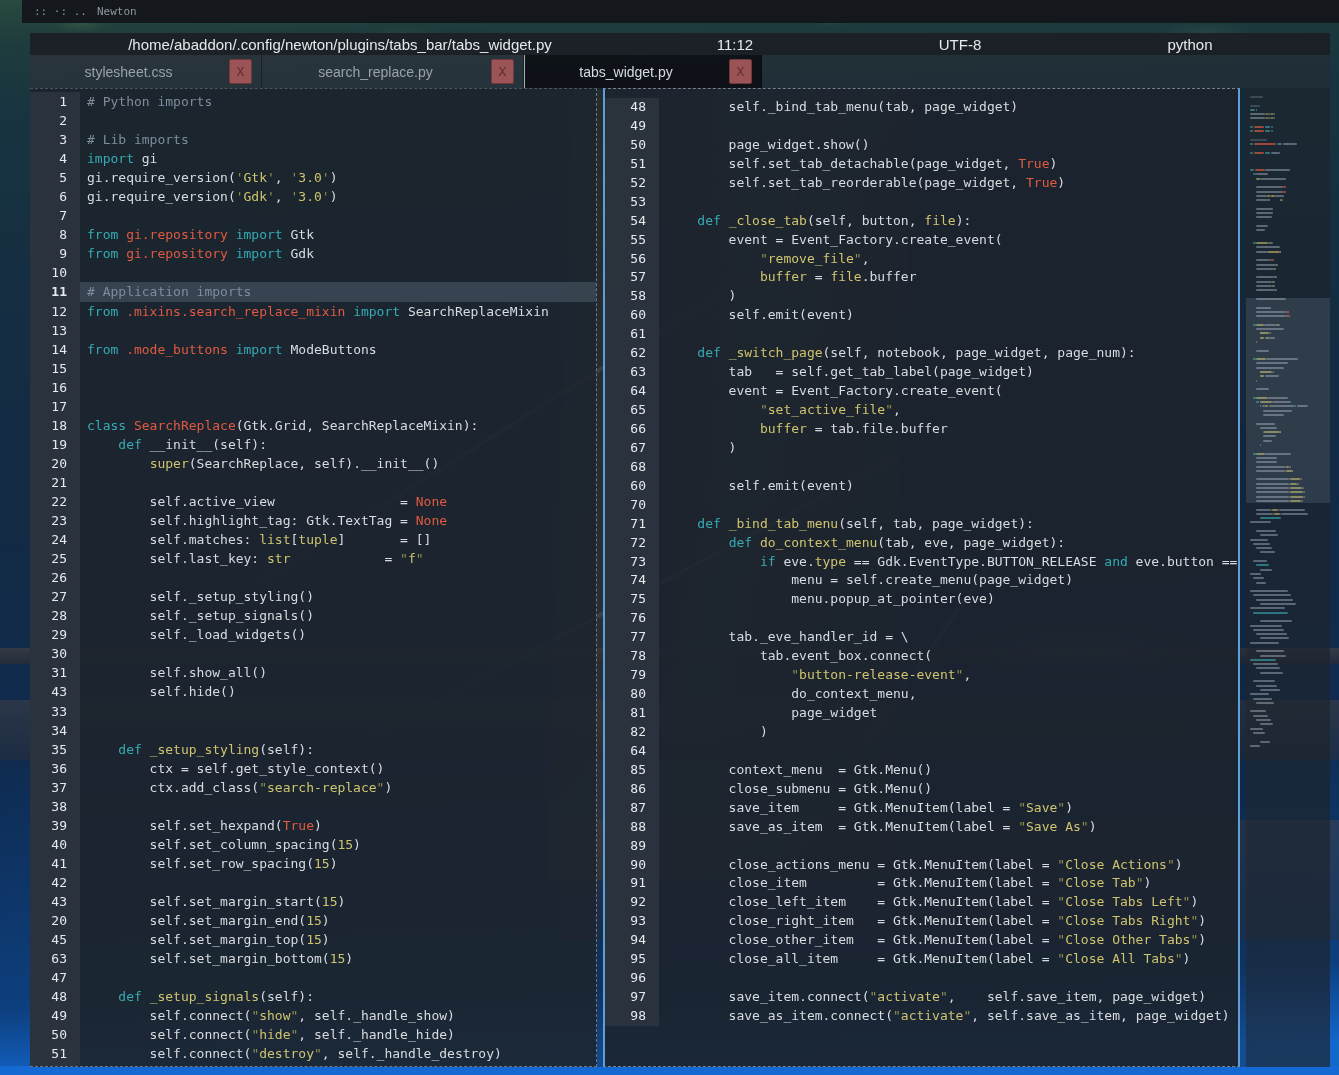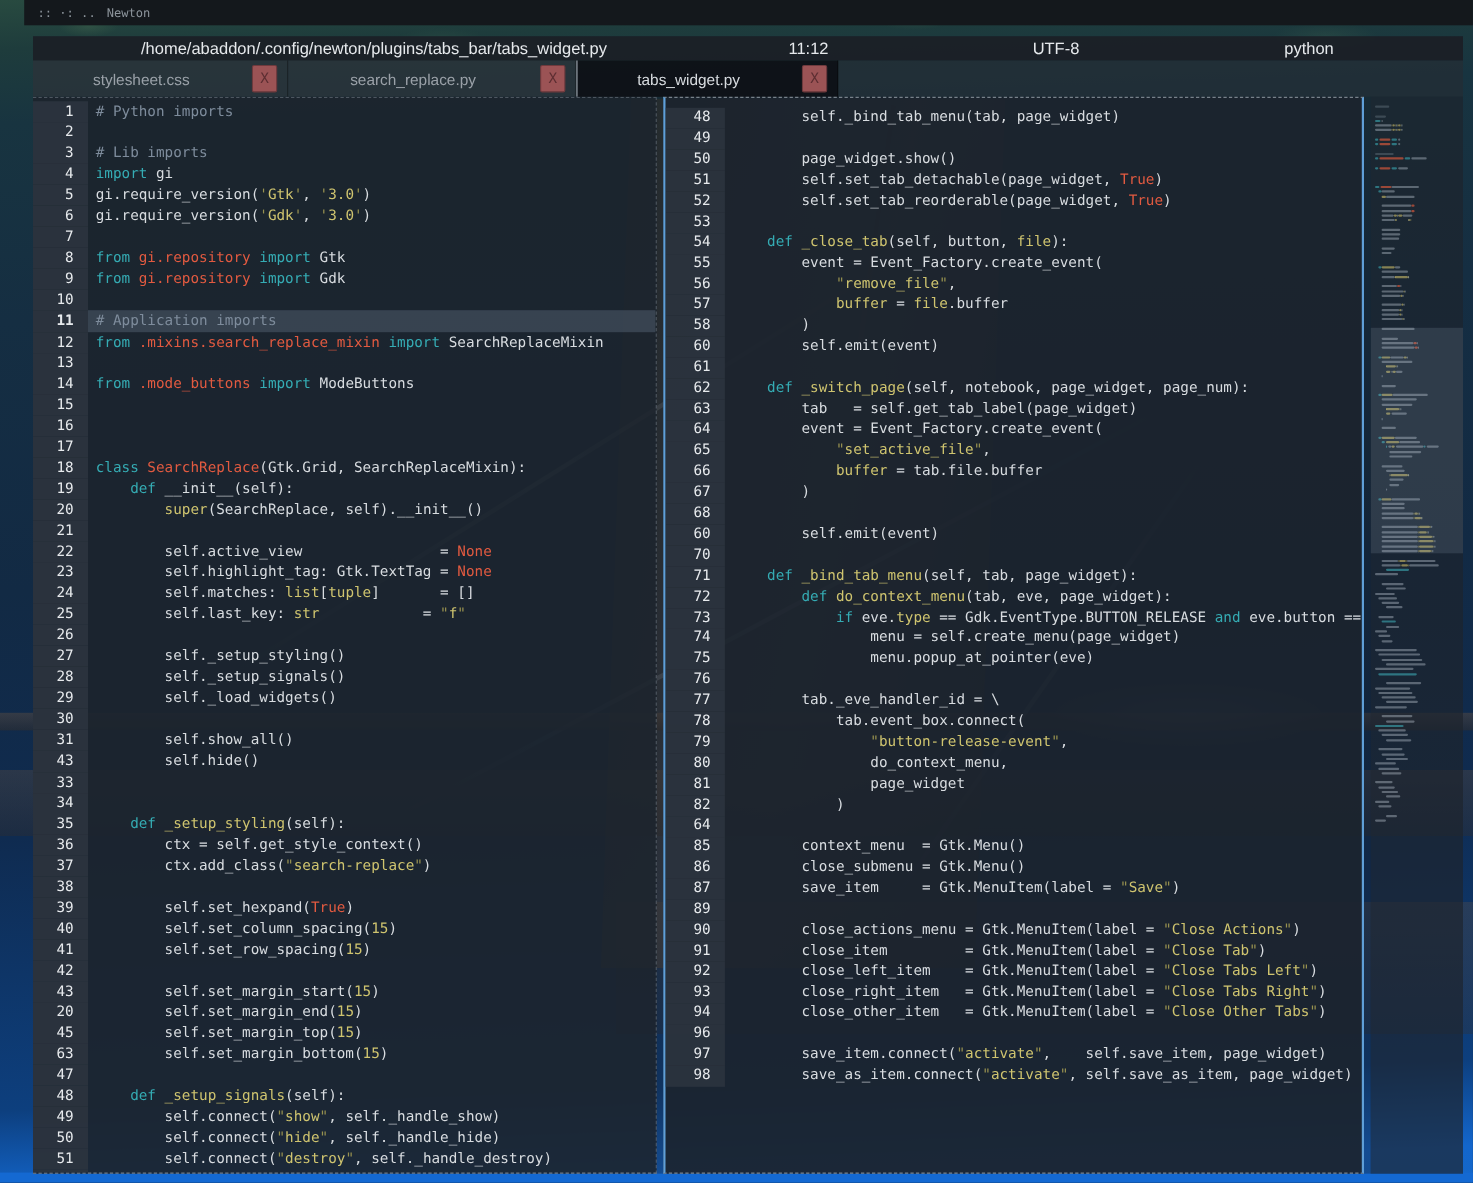--- a/index.html
+++ b/index.html
@@ -213,26 +213,28 @@
     <div class="code-row"><span class="ln">77</span><span class="code"><span class="tk-p">        tab._eve_handler_id = \</span></span></div>
     <div class="code-row"><span class="ln">78</span><span class="code"><span class="tk-p">            tab.event_box.connect(</span></span></div>
     <div class="code-row"><span class="ln">79</span><span class="code"><span class="tk-p">                </span><span class="tk-q">"</span><span class="tk-s">button-release-event</span><span class="tk-q">"</span><span class="tk-p">,</span></span></div>
     <div class="code-row"><span class="ln">80</span><span class="code"><span class="tk-p">                do_context_menu,</span></span></div>
     <div class="code-row"><span class="ln">81</span><span class="code"><span class="tk-p">                page_widget</span></span></div>
     <div class="code-row"><span class="ln">82</span><span class="code"><span class="tk-p">            )</span></span></div>
     <div class="code-row"><span class="ln">64</span><span class="code"></span></div>
     <div class="code-row"><span class="ln">85</span><span class="code"><span class="tk-p">        context_menu  = Gtk.Menu()</span></span></div>
     <div class="code-row"><span class="ln">86</span><span class="code"><span class="tk-p">        close_submenu = Gtk.Menu()</span></span></div>
     <div class="code-row"><span class="ln">87</span><span class="code"><span class="tk-p">        save_item     = Gtk.MenuItem(label = </span><span class="tk-q">"</span><span class="tk-s">Save</span><span class="tk-q">"</span><span class="tk-p">)</span></span></div>
+    <div class="code-row"><span class="ln">88</span><span class="code"><span class="tk-p">        save_as_item  = Gtk.MenuItem(label = </span><span class="tk-q">"</span><span class="tk-s">Save As</span><span class="tk-q">"</span><span class="tk-p">)</span></span></div>
     <div class="code-row"><span class="ln">89</span><span class="code"></span></div>
     <div class="code-row"><span class="ln">90</span><span class="code"><span class="tk-p">        close_actions_menu = Gtk.MenuItem(label = </span><span class="tk-q">"</span><span class="tk-s">Close Actions</span><span class="tk-q">"</span><span class="tk-p">)</span></span></div>
     <div class="code-row"><span class="ln">91</span><span class="code"><span class="tk-p">        close_item         = Gtk.MenuItem(label = </span><span class="tk-q">"</span><span class="tk-s">Close Tab</span><span class="tk-q">"</span><span class="tk-p">)</span></span></div>
     <div class="code-row"><span class="ln">92</span><span class="code"><span class="tk-p">        close_left_item    = Gtk.MenuItem(label = </span><span class="tk-q">"</span><span class="tk-s">Close Tabs Left</span><span class="tk-q">"</span><span class="tk-p">)</span></span></div>
     <div class="code-row"><span class="ln">93</span><span class="code"><span class="tk-p">        close_right_item   = Gtk.MenuItem(label = </span><span class="tk-q">"</span><span class="tk-s">Close Tabs Right</span><span class="tk-q">"</span><span class="tk-p">)</span></span></div>
     <div class="code-row"><span class="ln">94</span><span class="code"><span class="tk-p">        close_other_item   = Gtk.MenuItem(label = </span><span class="tk-q">"</span><span class="tk-s">Close Other Tabs</span><span class="tk-q">"</span><span class="tk-p">)</span></span></div>
+    <div class="code-row"><span class="ln">95</span><span class="code"><span class="tk-p">        close_all_item     = Gtk.MenuItem(label = </span><span class="tk-q">"</span><span class="tk-s">Close All Tabs</span><span class="tk-q">"</span><span class="tk-p">)</span></span></div>
     <div class="code-row"><span class="ln">96</span><span class="code"></span></div>
     <div class="code-row"><span class="ln">97</span><span class="code"><span class="tk-p">        save_item.connect(</span><span class="tk-q">"</span><span class="tk-s">activate</span><span class="tk-q">"</span><span class="tk-p">,    self.save_item, page_widget)</span></span></div>
     <div class="code-row"><span class="ln">98</span><span class="code"><span class="tk-p">        save_as_item.connect(</span><span class="tk-q">"</span><span class="tk-s">activate</span><span class="tk-q">"</span><span class="tk-p">, self.save_as_item, page_widget)</span></span></div>
   </div>
 
 <div class="minimap" id="minimap">
   <div class="mini-viewport"></div>
 <div class="mini-row">
       <span class="mini-seg" style="width: 12.8px; background: rgba(130, 145, 160, 0.32);"></span>
     </div>

